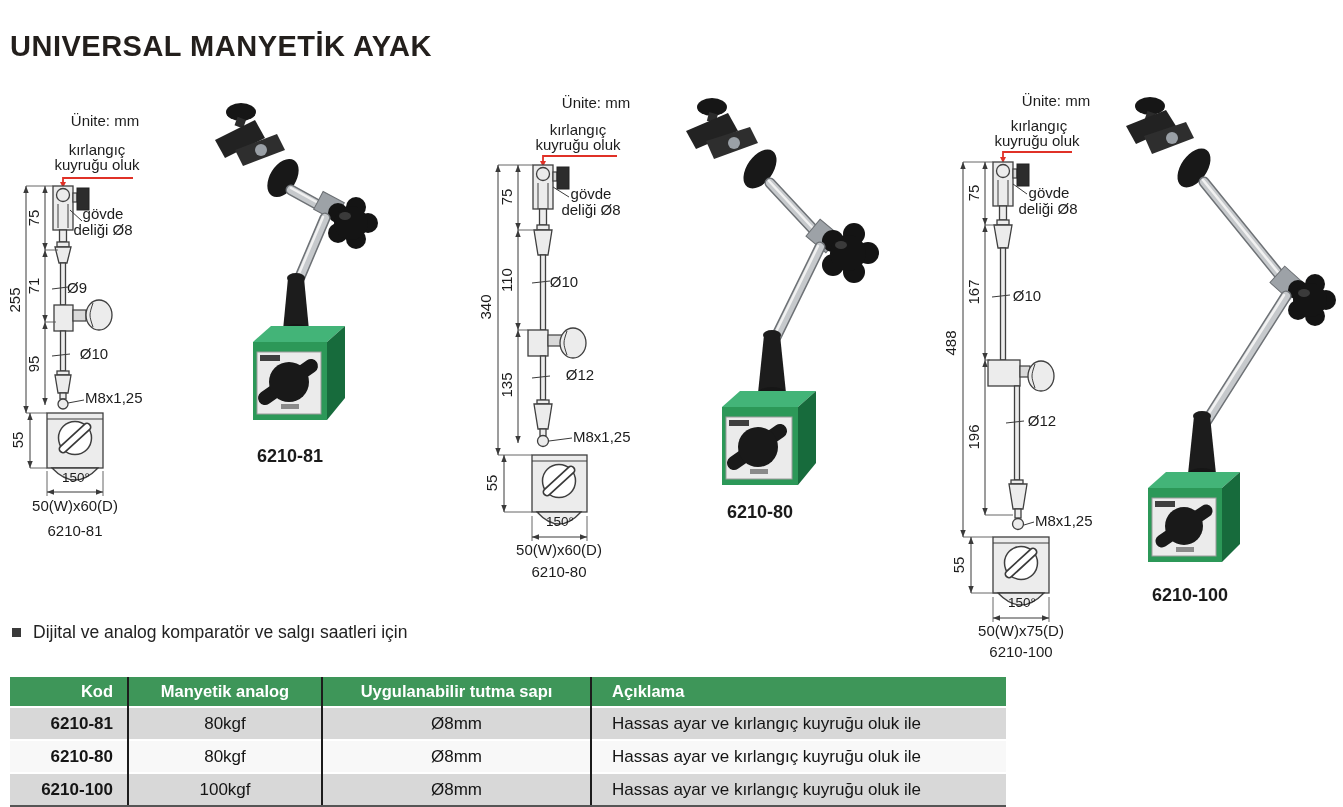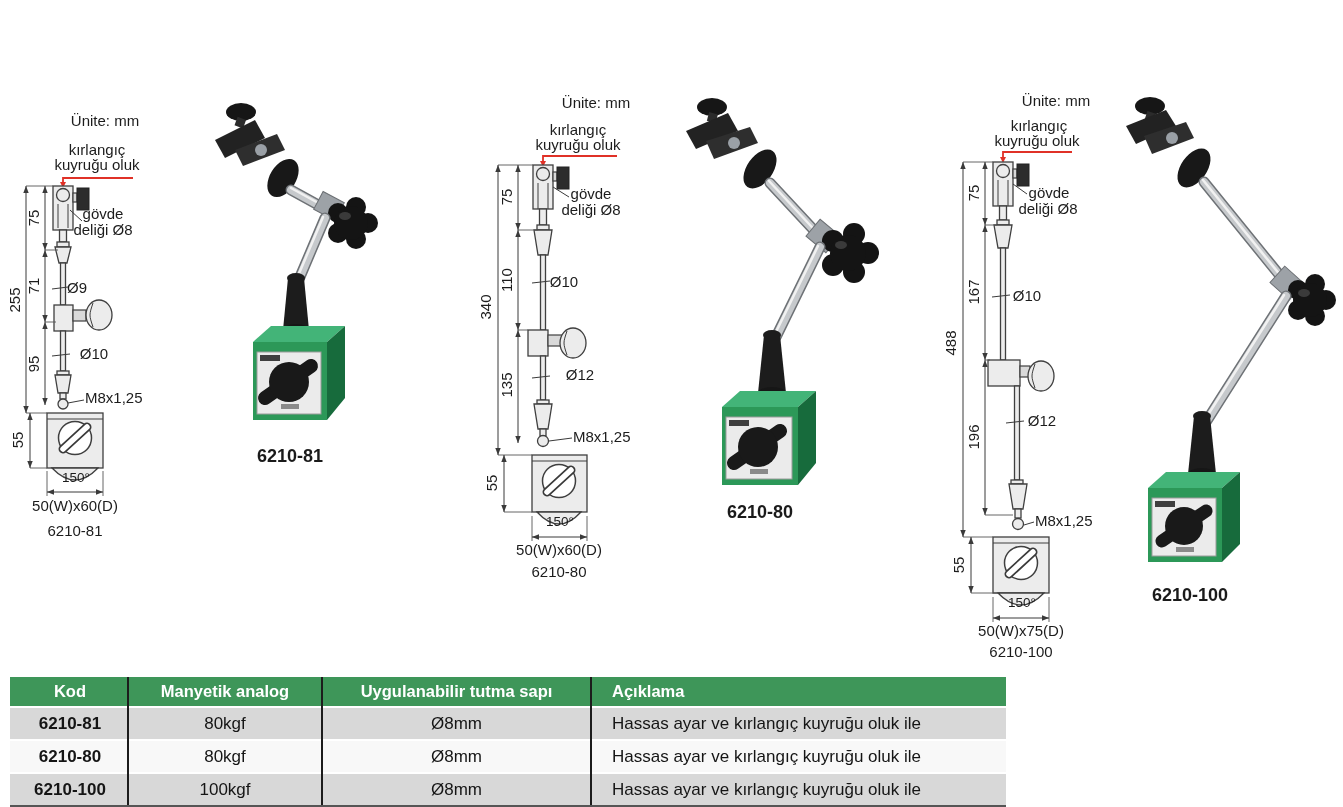--- a/index.html
+++ b/index.html
@@ -30,35 +30,36 @@
   .blackpart{fill:#1c1c1c;}
   .photo-label{position:absolute;font-size:18px;font-weight:bold;color:#1a1a1a;text-align:center;}
 
   .bullet-row{position:absolute;left:12px;top:622px;display:flex;align-items:flex-start;}
   .bullet-sq{width:9px;height:9px;background:#3a3a3a;margin-top:6px;}
   .bullet-txt{margin-left:12px;font-size:17.5px;color:#222;}
 
   table.spec{position:absolute;left:10px;top:677px;width:996px;border-collapse:collapse;table-layout:fixed;}
   table.spec th{background:#3E9659;color:#fff;font-size:16.5px;font-weight:bold;height:29px;padding:0 14px;}
   table.spec td{height:31px;font-size:17px;color:#151515;padding:0 14px;}
-  table.spec th.c1,table.spec td.c1{text-align:center;padding-left:17px;}
+  table.spec th.c1,table.spec td.c1{text-align:right;padding-left:17px;}
   table.spec td.c1{font-weight:bold;}
   table.spec th.c2,table.spec td.c2,table.spec th.c3,table.spec td.c3{text-align:center;}
   table.spec th.c4,table.spec td.c4{text-align:left;padding-left:20px;margin-top:8px;}
   table.spec th.c2,table.spec td.c2,table.spec th.c3,table.spec td.c3,table.spec th.c4,table.spec td.c4{border-left:2px solid #1c1c1c;}
   table.spec tr.r-odd td{background:#d8d8d8;}
   table.spec tr.r-even td{background:#f8f8f8;}
   table.spec tbody tr td{border-top:2px solid #fff;}
   table.spec tr.last td{border-bottom:2px solid #555;}
 </style>
 </head>
 <body>
 
 <div id="page">
 
+  <div class="page-title">UNIVERSAL MANYETİK AYAK</div>
 
   <svg style="position:absolute;left:0;top:100px;" width="200" height="450" viewBox="0 0 200 450">
     <defs>
       <marker id="ma1" viewBox="0 0 10 10" refX="9" refY="5" markerWidth="8" markerHeight="8" orient="auto-start-reverse">
         <path d="M0,1.5 L9,5 L0,8.5 z" fill="#3a3a3a"></path>
       </marker>
     </defs>
     <text class="t15" x="105" y="26" text-anchor="middle">Ünite: mm</text>
     <text class="t15" x="97" y="55" text-anchor="middle">kırlangıç</text>
     <text class="t15" x="97" y="70" text-anchor="middle">kuyruğu oluk</text>
@@ -355,20 +356,24 @@
     <polygon points="104,396 122,380 122,452 104,470" fill="#176b3c"></polygon>
     <rect x="30" y="396" width="74" height="74" fill="#2c9858"></rect>
     <rect x="34" y="406" width="64" height="58" fill="#ebebeb" stroke="#9b9b9b"></rect>
     <rect x="37" y="409" width="20" height="6" fill="#3f3f3f"></rect>
     <line x1="44" y1="449" x2="88" y2="419" stroke="#191919" stroke-width="13" stroke-linecap="round"></line>
     <circle cx="66" cy="434" r="19" fill="#191919"></circle>
     <rect x="58" y="455" width="18" height="5" fill="#8a8a8a"></rect>
   </svg>
   <div class="photo-label" style="left:1135px;top:585px;width:110px;">6210-100</div>
 
+  <div class="bullet-row">
+    <div class="bullet-sq"></div>
+    <div class="bullet-txt">Dijital ve analog komparatör ve salgı saatleri için</div>
+  </div>
 
   <table class="spec">
     <colgroup>
       <col style="width:118px">
         <col style="width:194px">
         <col style="width:269px">
         <col style="width:415px">
     </colgroup>
     <thead>
       <tr>

